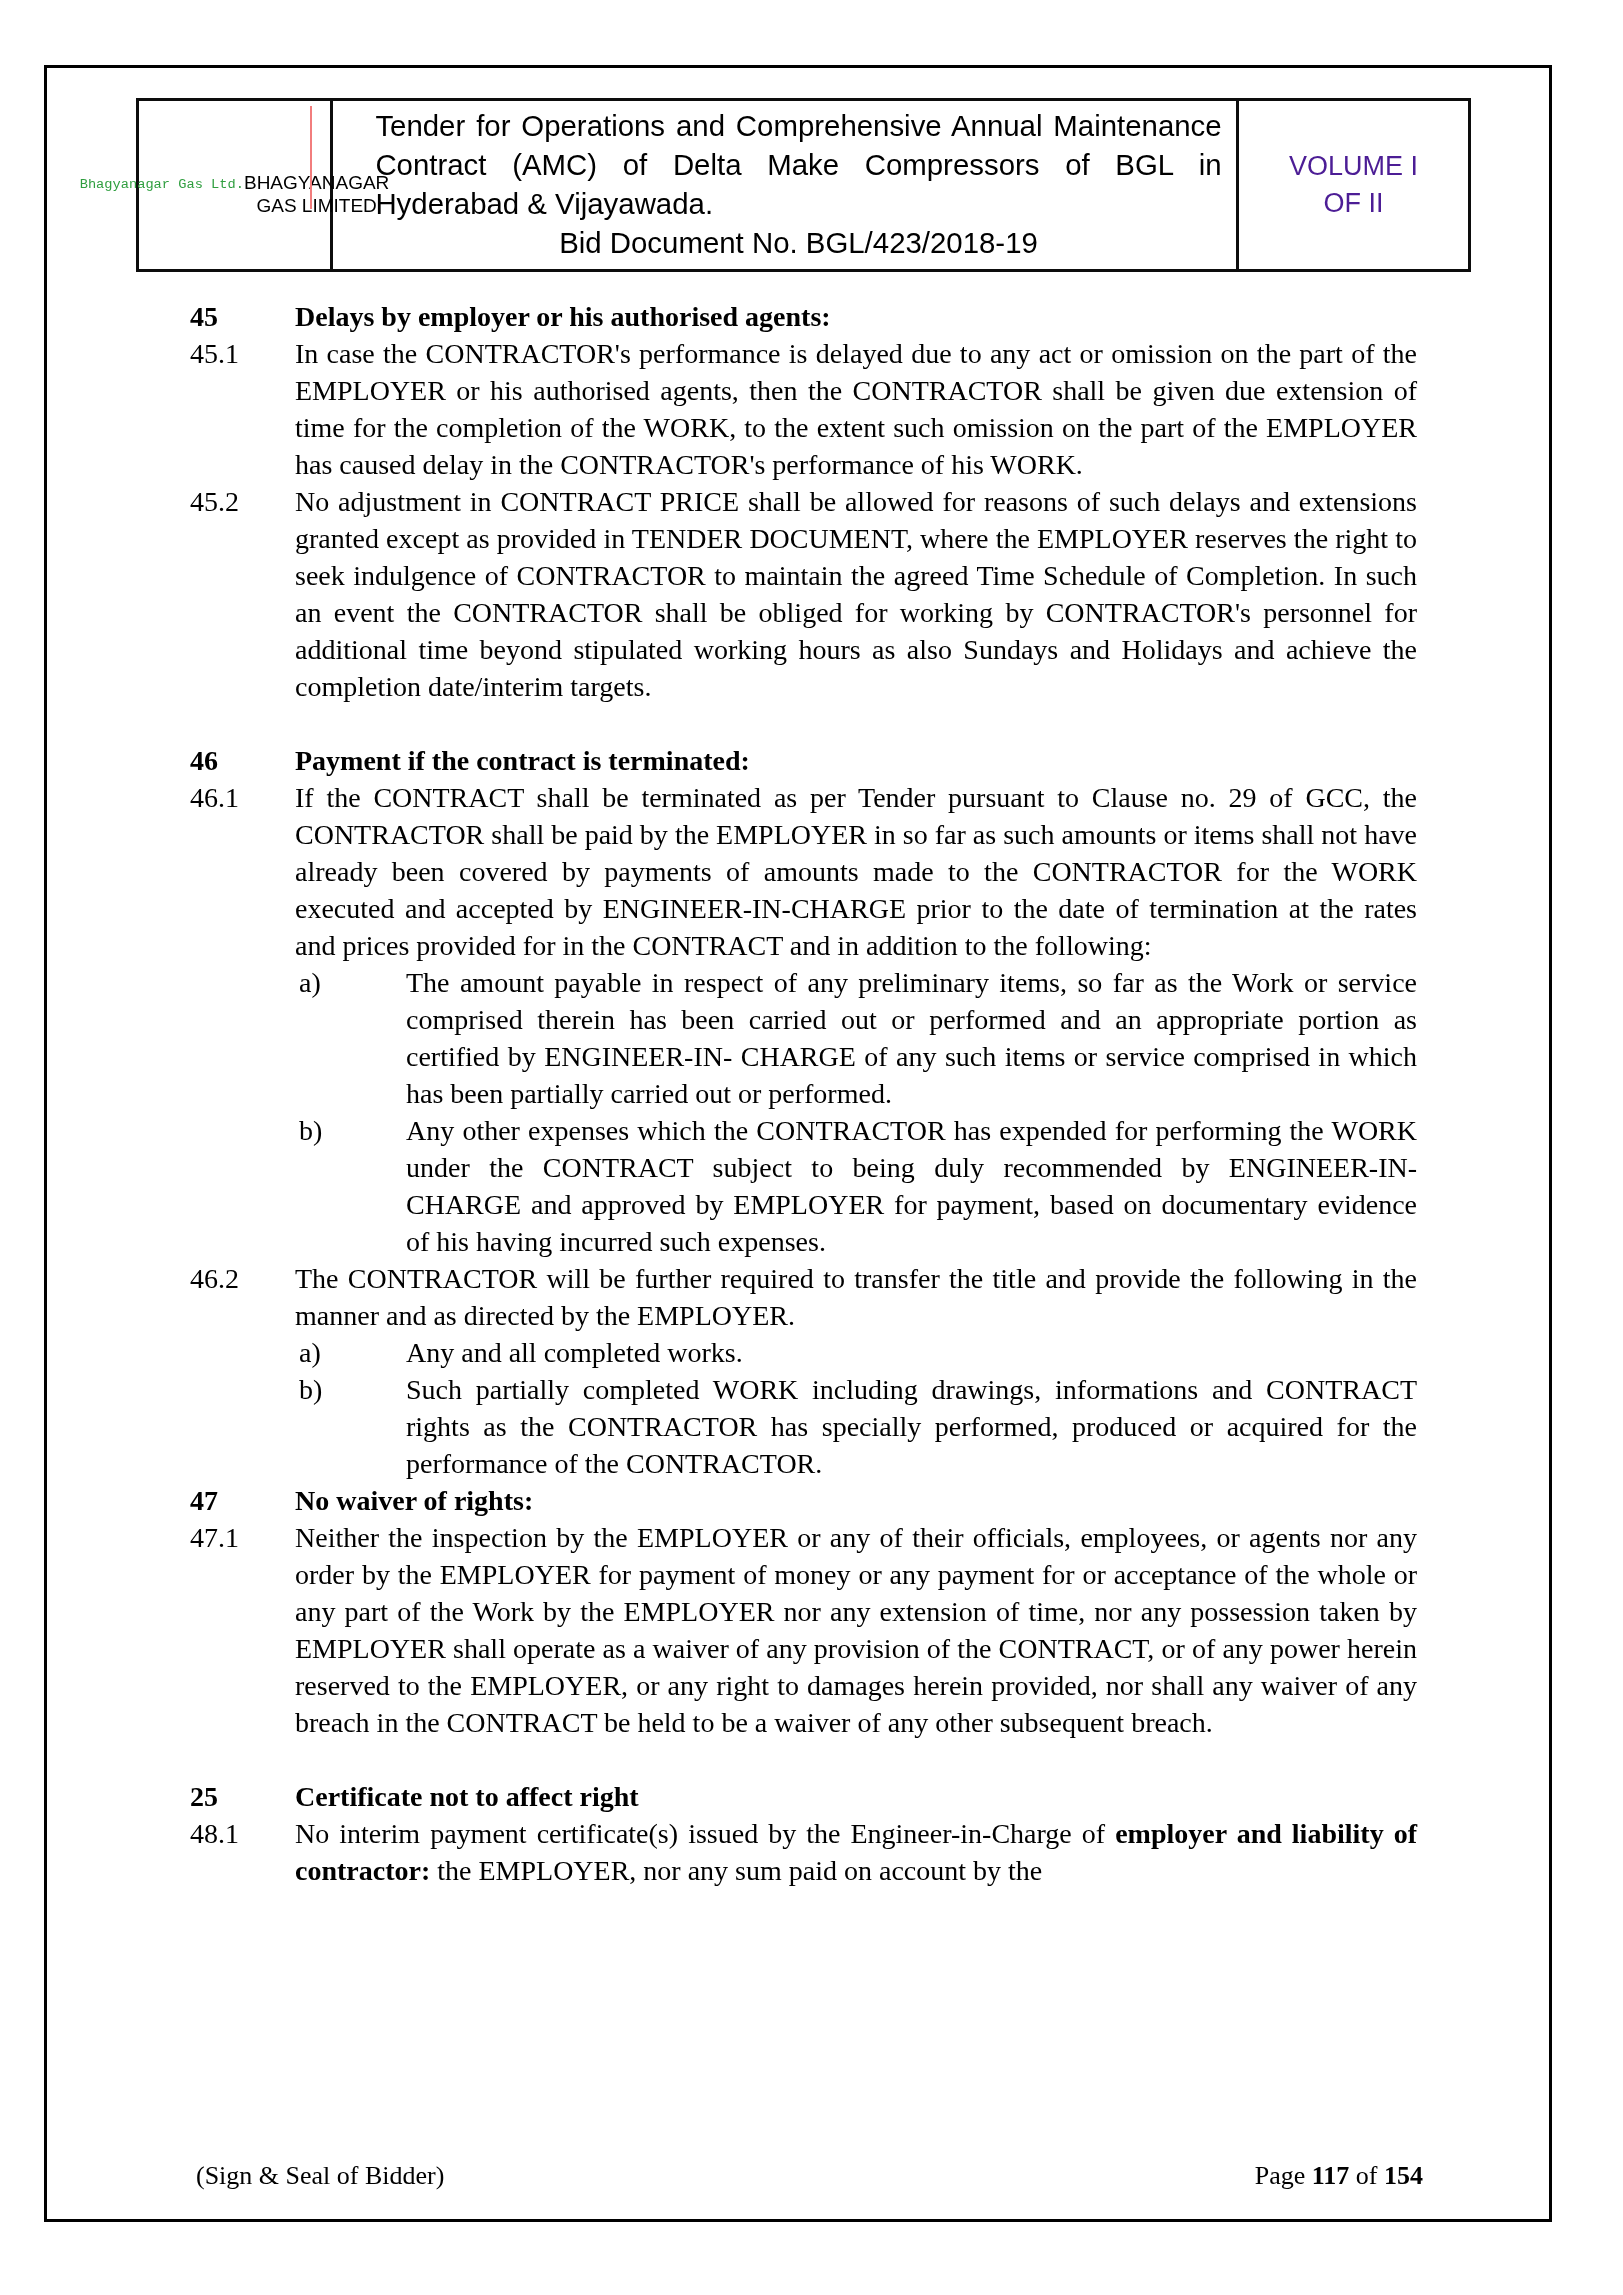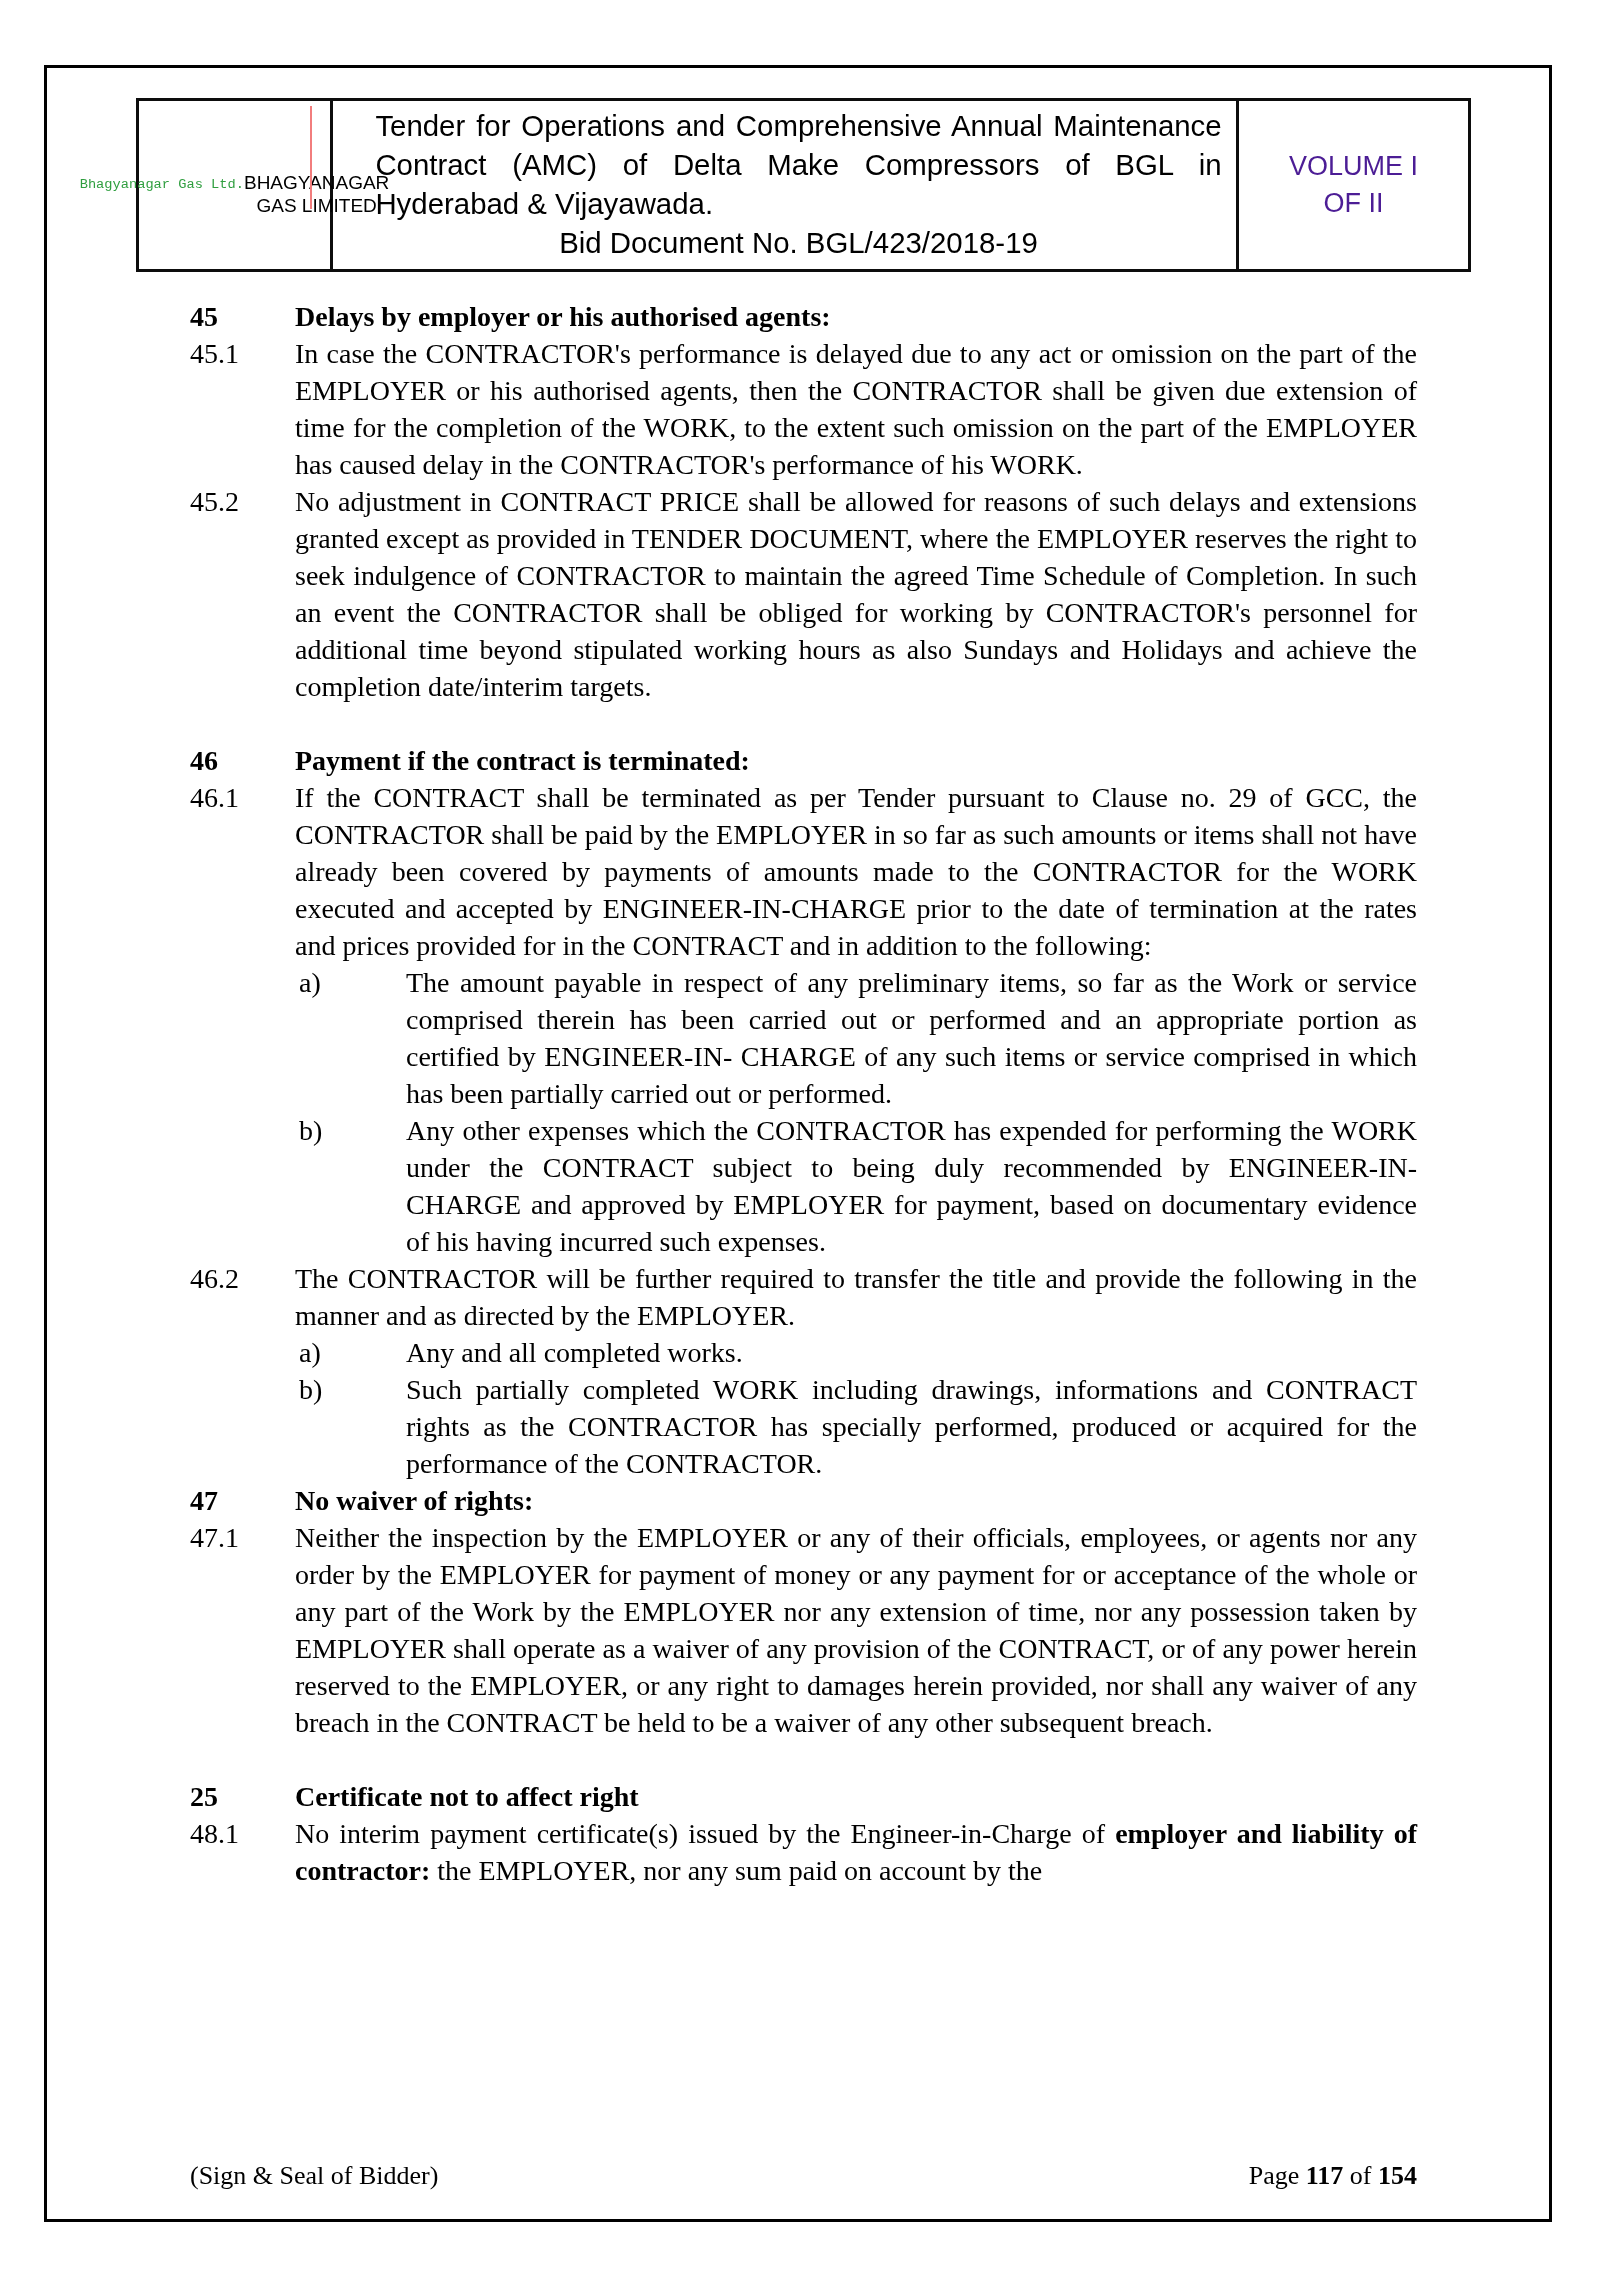--- a/index.html
+++ b/index.html
@@ -52,21 +52,21 @@
   .row .txt{flex:1;text-align:justify}
   .row.heading{font-weight:bold}
   .row.heading .txt{text-align:left}
   .row.sub{margin-left:109px}
   .row.sub .letter{width:107px;flex:none}
   .row.sub .txt{flex:1;text-align:justify}
   .spacer{height:37px}
   .b{font-weight:bold}
   
   .footer{
-    position:absolute;left:190px;top:2159px;width:1227px;display:flex;
+    position:absolute;left:196px;top:2159px;width:1227px;display:flex;
     justify-content:space-between;font-size:26px;line-height:33px;color:#000;
   }
 </style>
 </head>
 <body>
 
 <div class="page-frame"></div>
 
 <div class="header-table">
   <div class="logo-cell">

